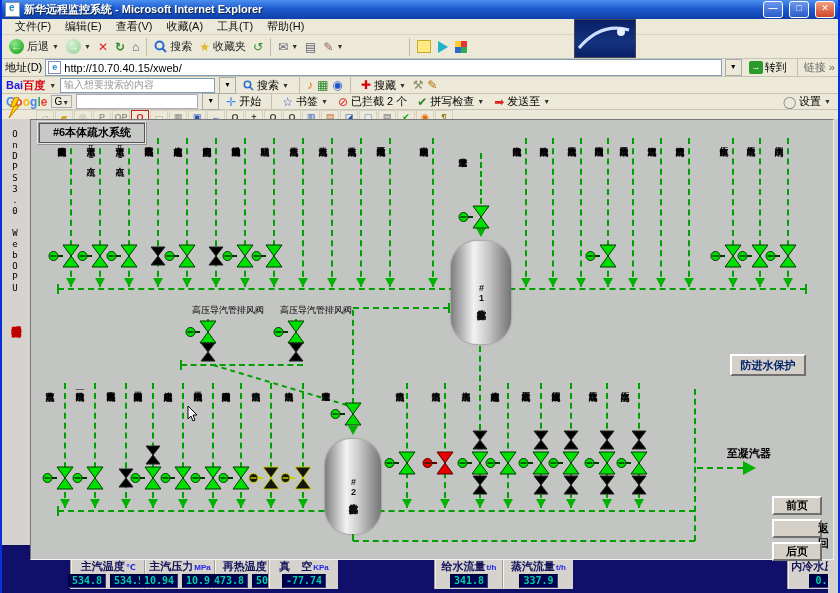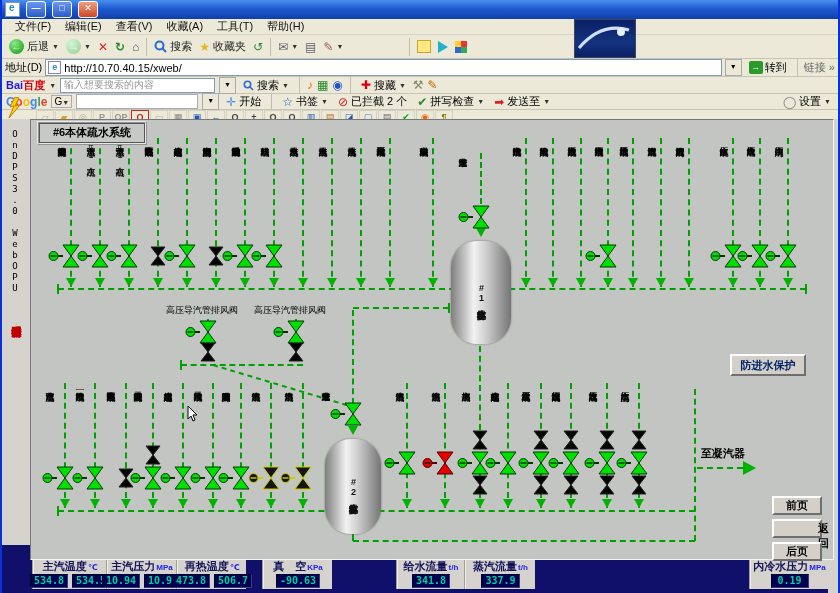--- a/index.html
+++ b/index.html
@@ -43,53 +43,54 @@
   .appbar{height:16px;background:#ece9d8;display:flex;align-items:center;gap:1px;padding-left:34px;border-bottom:1px solid #b9b5a6;}
   .abtn{width:16px;height:14px;border:1px solid #d6d2c2;background:#ece9d8;font-size:9px;font-weight:bold;text-align:center;line-height:13px;overflow:hidden;}
   
   #sidebar{position:absolute;left:0;top:119px;width:28px;height:441px;background:#d6d3ce;}
   .side-black{position:absolute;left:8px;top:10px;writing-mode:vertical-rl;text-orientation:upright;font-size:9px;letter-spacing:1px;color:#000;font-family:"DejaVu Sans Mono",monospace;}
   .side-red{position:absolute;left:7px;top:200px;writing-mode:vertical-rl;text-orientation:upright;font-size:10px;font-weight:bold;color:#c00000;}
   #logoflame{position:absolute;left:4px;top:97px;z-index:9;}
   #panel{position:absolute;left:28px;top:119px;width:804px;height:441px;background:#c2c5c1;
          border-top:1px solid #777;border-left:1px solid #777;border-right:1px solid #f2f2f2;border-bottom:1px solid #f2f2f2;box-sizing:border-box;}
   .vlabel{position:absolute;writing-mode:vertical-rl;text-orientation:upright;font-size:9px;line-height:9px;color:#000;white-space:pre;z-index:3;}
-  .hlabel{position:absolute;font-size:9px;color:#000;white-space:nowrap;z-index:3;}
+  .hlabel{position:absolute;font-size:9px;color:#000;white-space:nowrap;z-index:3;margin-left:26px;}
   .vl{position:absolute;width:0;border-left:2px dashed #00a000;z-index:1;}
   .hl{position:absolute;height:0;border-top:2px dashed #00a000;z-index:1;}
   .tick{position:absolute;width:2px;height:10px;background:#00a000;z-index:2;}
   .arr{position:absolute;width:0;height:0;border-left:5px solid transparent;border-right:5px solid transparent;border-top:9px solid #00b300;z-index:2;}
   .arr-r{position:absolute;width:0;height:0;border-top:7px solid transparent;border-bottom:7px solid transparent;border-left:13px solid #00b300;z-index:2;}
   .valve{position:absolute;z-index:4;line-height:0;}
   .tank{position:absolute;background:linear-gradient(90deg,#7e7e7e,#f2f2f2 38%,#cfcfcf 58%,#757575);border-radius:26px;
         display:flex;align-items:center;justify-content:center;z-index:5;box-shadow:0 0 2px #666;}
   .tank span{writing-mode:vertical-rl;text-orientation:upright;font-size:9px;font-weight:bold;color:#101010;line-height:9px;}
   .btn3d{position:absolute;background:#d4d0c8;border-top:2px solid #fff;border-left:2px solid #fff;border-right:2px solid #6f6f6f;border-bottom:2px solid #6f6f6f;
          text-align:center;font-weight:bold;z-index:6;box-sizing:border-box;}
   #dtitle{position:absolute;left:8px;top:3px;width:104px;height:18px;background:#c6c9c5;border:1px solid #555;outline:2px ridge #e8e8e8;
           font-size:11px;font-weight:bold;text-align:center;line-height:17px;z-index:6;}
   .navbtn{font-size:11px;line-height:15px;color:#000;}
   #protect{font-size:11px;line-height:18px;color:#00246b;}
   #cursor{position:absolute;z-index:20;}
   
   #statusbar{position:absolute;left:0px;top:560px;width:840px;height:33px;background:#10106a;}
-  .spanel{position:absolute;top:0;height:29px;background:#d6d3ce;border-left:2px groove #f4f1e8;box-sizing:border-box;text-align:center;}
+  .spanel{position:absolute;top:0;height:29px;background:#d6d3ce;border-left:2px groove #f4f1e8;box-sizing:border-box;text-align:center;margin-left:38px;}
   .slabel{font-size:11px;font-weight:bold;color:#14145a;line-height:13px;white-space:nowrap;}
   .sunit{font-size:8px;color:#2222ee;font-weight:bold;margin-left:1px;}
   .svals{display:flex;justify-content:center;gap:4px;margin-top:0px;}
   .sval{background:#000052;border:1px solid #3a3a7a;border-top-color:#00002a;border-left-color:#00002a;color:#00cfa0;
         font-size:10px;font-weight:bold;font-family:"DejaVu Sans Mono",monospace;padding:0 3px;min-width:30px;height:12px;line-height:12px;}
 </style>
 </head>
 <body>
 
 <div id="screen">
 
   <div class="titlebar">
     <span class="t-ico"></span>
+    <span class="t-title">新华远程监控系统 - Microsoft Internet Explorer</span>
     <span class="winbtn">—</span>
     <span class="winbtn">□</span>
     <span class="winbtn close">✕</span>
   </div>
 
   <div class="menubar">
     <span class="menu-item">文件(F)</span>
     <span class="menu-item">编辑(E)</span>
     <span class="menu-item">查看(V)</span>
     <span class="menu-item">收藏(A)</span>
@@ -733,24 +734,24 @@
           <div class="sval">10.94</div>
         </div>
       </div>
       <div class="spanel" style="left: 174px; width: 70px;">
         <div class="slabel"><span>再热温度</span><span class="sunit">℃</span></div>
         <div class="svals">
           <div class="sval">473.8</div>
           <div class="sval">506.7</div>
         </div>
       </div>
-      <div class="spanel" style="left: 260px; width: 70px;">
+      <div class="spanel" style="left: 228px; width: 70px;">
         <div class="slabel"><span>真　空</span><span class="sunit">KPa</span></div>
         <div class="svals">
-          <div class="sval">-90.63</div>
+          <div class="sval">-77.74</div>
         </div>
       </div>
       <div class="spanel" style="left: 394px; width: 68px;">
         <div class="slabel"><span>给水流量</span><span class="sunit">t/h</span></div>
         <div class="svals">
           <div class="sval">341.8</div>
         </div>
       </div>
       <div class="spanel" style="left: 462px; width: 71px;">
         <div class="slabel"><span>蒸汽流量</span><span class="sunit">t/h</span></div>

